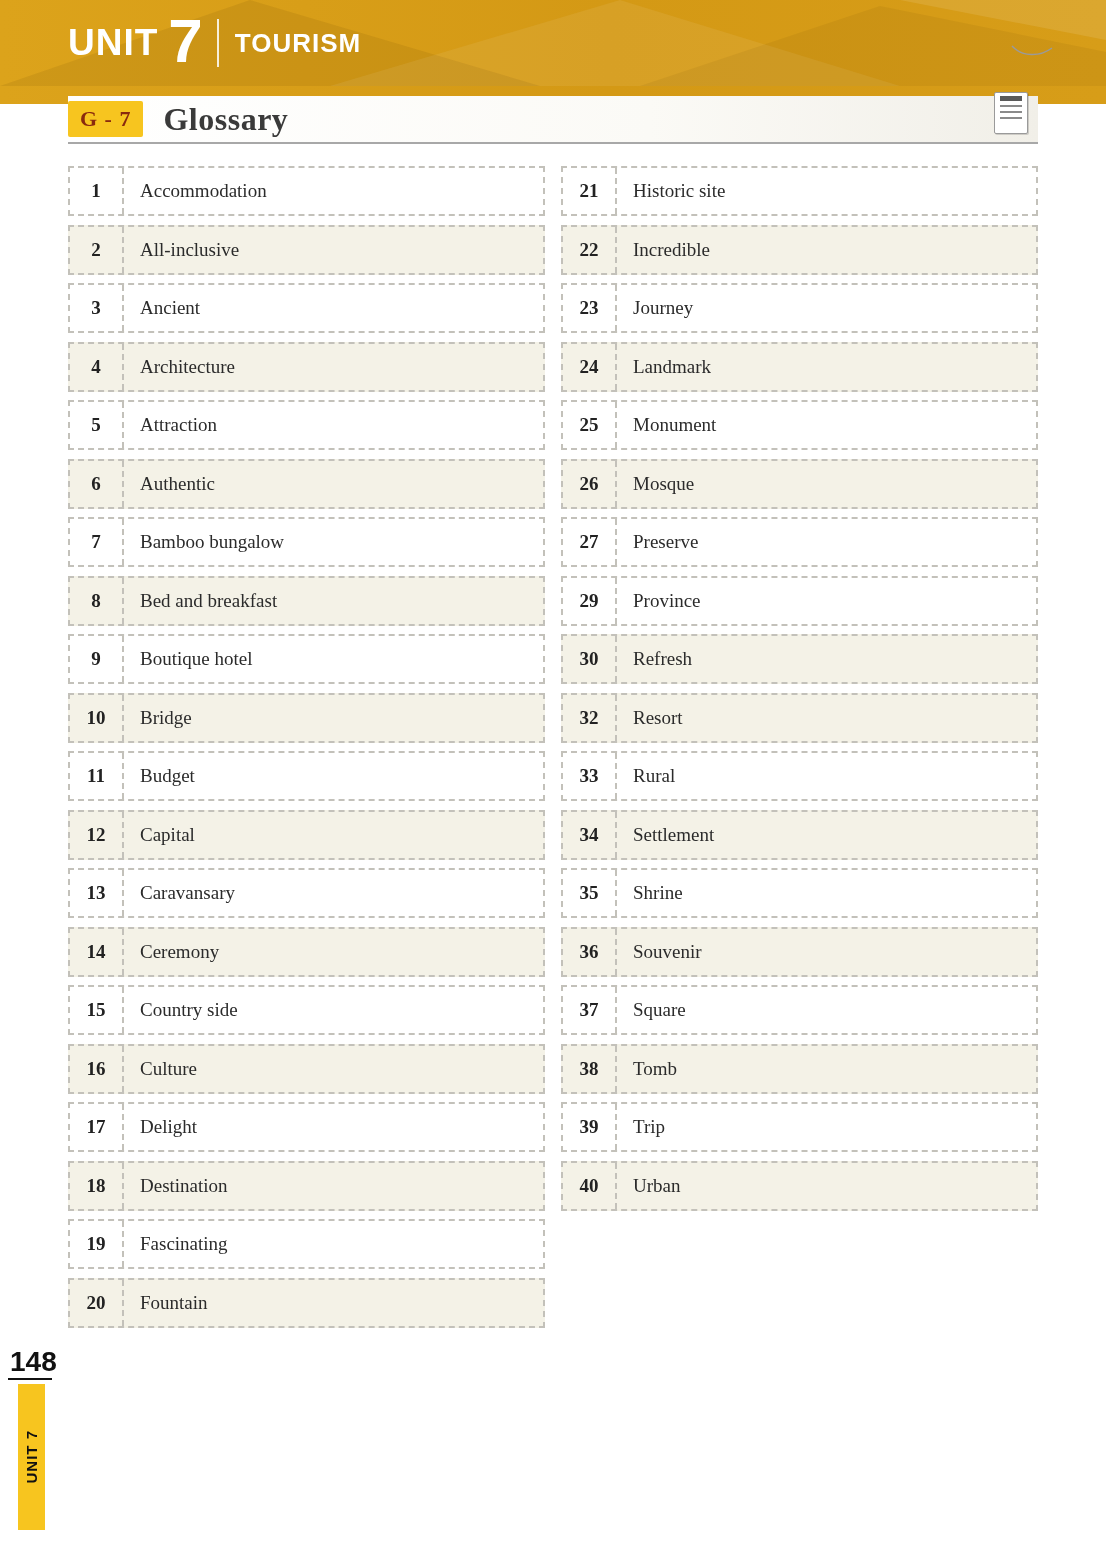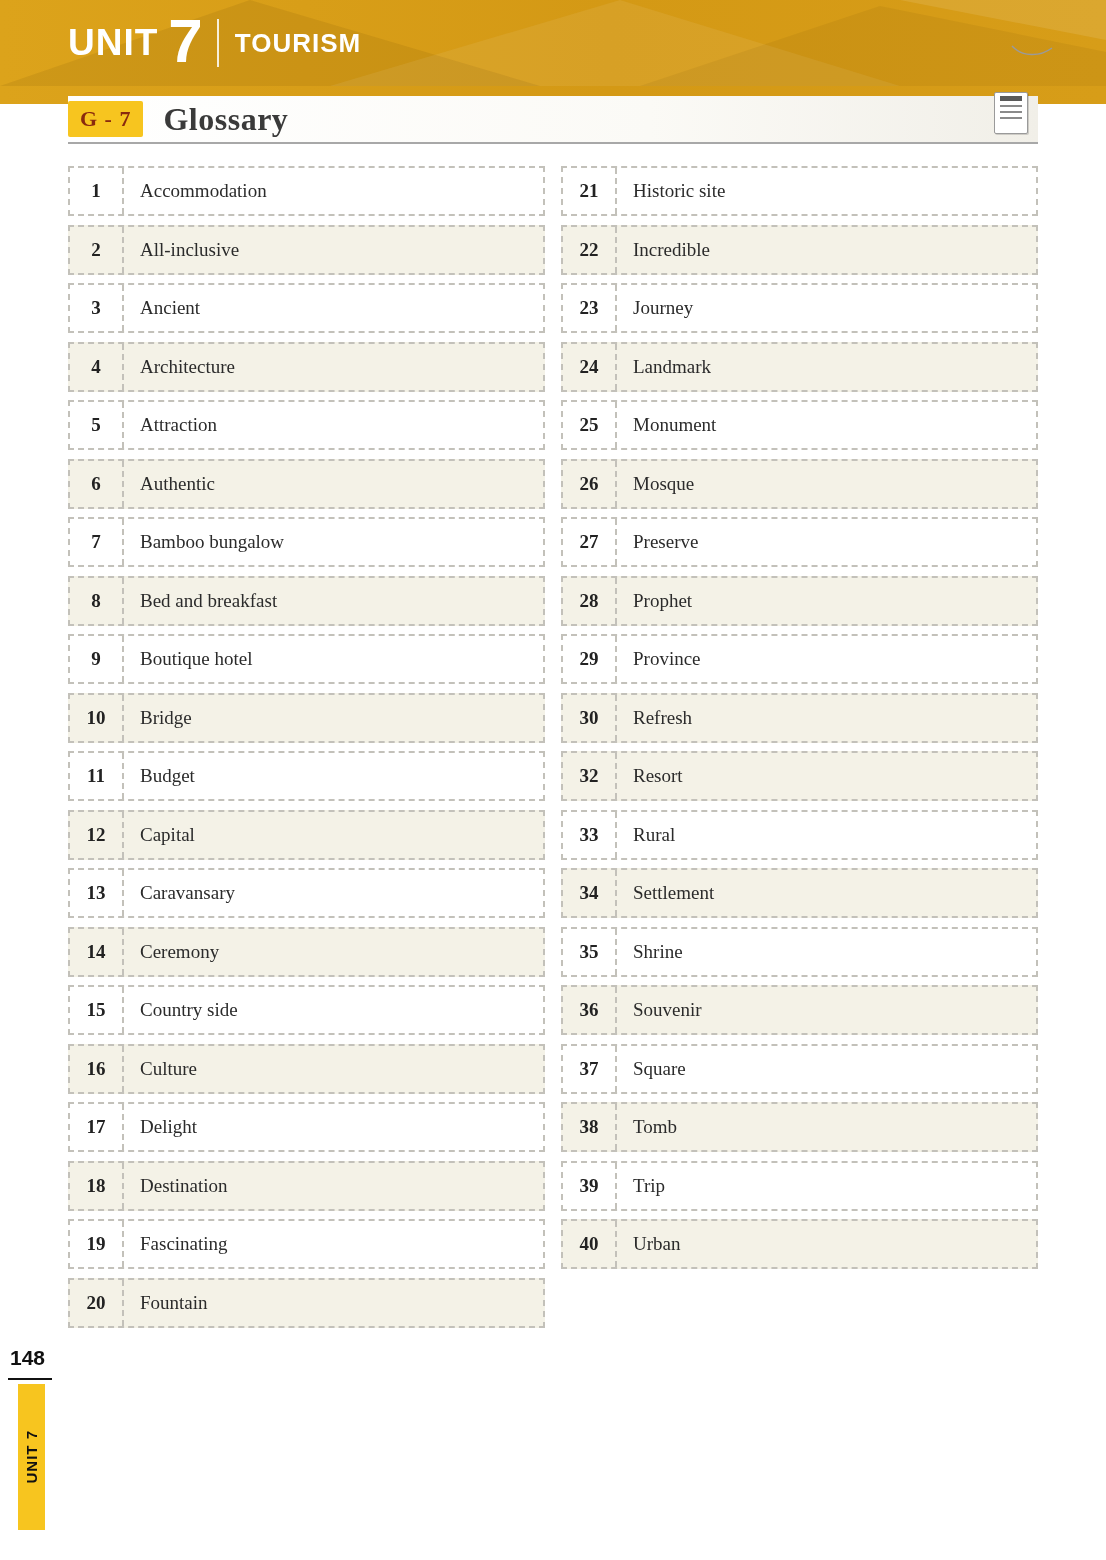--- a/index.html
+++ b/index.html
@@ -81,21 +81,21 @@
   .g-term{
     display:flex;align-items:center;
     padding-left:16px;
     font-size:19px;color:#2b2b2b;
   }
 
   
   .page-num{
     position:absolute;left:10px;top:1346px;
     font-family:"Liberation Sans", sans-serif;
-    font-size:21px;font-weight:bold;color:#111111;
+    font-size:28px;font-weight:bold;color:#111111;
   }
   .page-num-rule{
     position:absolute;left:8px;top:1378px;width:44px;height:2px;background:#111111;
   }
   .unit-tab{
     position:absolute;left:18px;top:1384px;width:27px;height:146px;
     background:#f7c51f;
     display:flex;align-items:center;justify-content:center;
   }
   .unit-tab span{
@@ -244,24 +244,20 @@
           <span class="g-term">Monument</span>
         </div>
         <div class="g-row alt">
           <span class="g-num">26</span>
           <span class="g-term">Mosque</span>
         </div>
         <div class="g-row">
           <span class="g-num">27</span>
           <span class="g-term">Preserve</span>
         </div>
-        <div class="g-row alt">
-          <span class="g-num">28</span>
-          <span class="g-term">Prophet</span>
-        </div>
         <div class="g-row">
           <span class="g-num">29</span>
           <span class="g-term">Province</span>
         </div>
         <div class="g-row alt">
           <span class="g-num">30</span>
           <span class="g-term">Refresh</span>
         </div>
         <div class="g-row alt">
           <span class="g-num">32</span>

